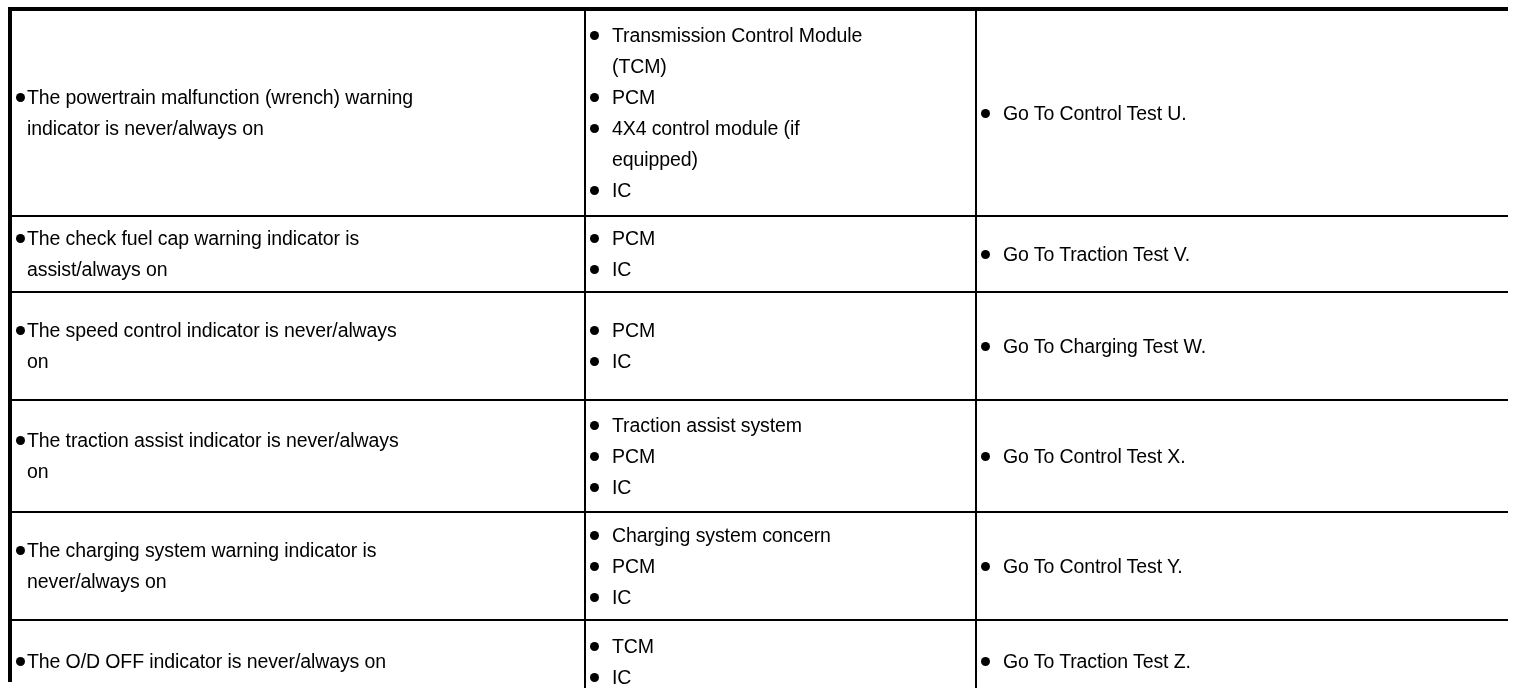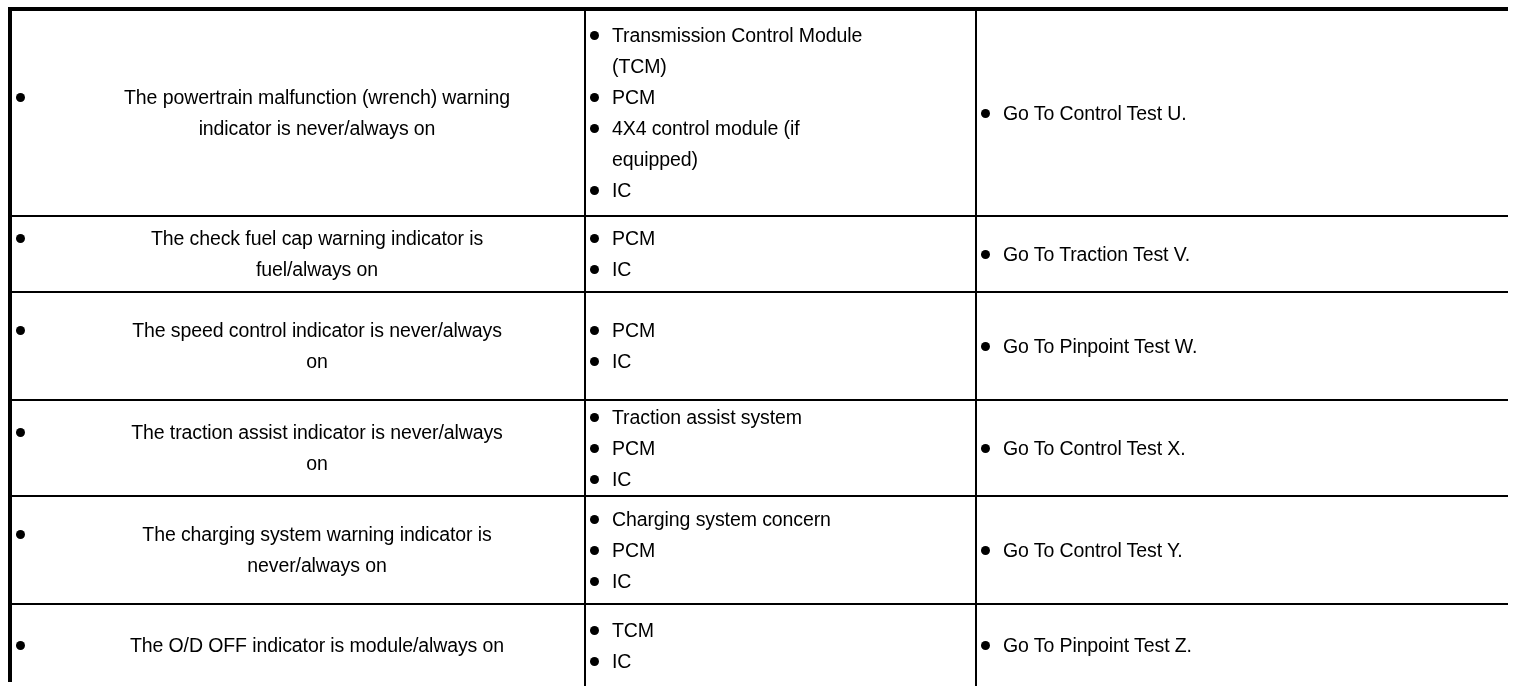--- a/index.html
+++ b/index.html
@@ -94,29 +94,29 @@
   ul.blist li .txt {
     display: block;
     white-space: pre-line;
   }
 
   
   .cell-symptom { padding: 0 14px 0 30px; }
   .cell-source  { padding: 0 12px 0 29px; }
   .cell-action  { padding: 0 12px 0 22px; }
 
-  .cell-symptom ul.blist li { padding-left: 38px; text-align: center; }
+  .cell-symptom ul.blist li { padding-left: 15px; }
   .cell-source  ul.blist li { padding-left: 26px; }
   .cell-action  ul.blist li { padding-left: 26px; }
 
   
   tr.r0 { height: 205px; }
   tr.r1 { height: 76px; }
   tr.r2 { height: 108px; }
-  tr.r3 { height: 96px; }
+  tr.r3 { height: 112px; }
   tr.r4 { height: 108px; }
   tr.r5 { height: 82px; }
 </style>
 </head>
 <body>
 
 <div class="page">
   <div class="symptom-table">
     <table class="grid">
       <colgroup>
@@ -165,21 +165,21 @@
                 </li>
               </ul>
             </td>
           </tr>
           <tr class="r1">
             <td class="cell-symptom">
               <ul class="blist">
                 <li>
                   <span class="bullet"></span>
                   <span class="txt">The check fuel cap warning indicator is
-fuel/always on</span>
+assist/always on</span>
                 </li>
               </ul>
             </td>
             <td class="cell-source">
               <ul class="blist">
                 <li>
                   <span class="bullet"></span>
                   <span class="txt">PCM</span>
                 </li>
                 <li>
@@ -216,21 +216,21 @@
                 <li>
                   <span class="bullet"></span>
                   <span class="txt">IC</span>
                 </li>
               </ul>
             </td>
             <td class="cell-action">
               <ul class="blist">
                 <li>
                   <span class="bullet"></span>
-                  <span class="txt">Go To Pinpoint Test W.</span>
+                  <span class="txt">Go To Charging Test W.</span>
                 </li>
               </ul>
             </td>
           </tr>
           <tr class="r3">
             <td class="cell-symptom">
               <ul class="blist">
                 <li>
                   <span class="bullet"></span>
                   <span class="txt">The traction assist indicator is never/always
@@ -296,41 +296,41 @@
                   <span class="txt">Go To Control Test Y.</span>
                 </li>
               </ul>
             </td>
           </tr>
           <tr class="r5">
             <td class="cell-symptom">
               <ul class="blist">
                 <li>
                   <span class="bullet"></span>
-                  <span class="txt">The O/D OFF indicator is module/always on</span>
+                  <span class="txt">The O/D OFF indicator is never/always on</span>
                 </li>
               </ul>
             </td>
             <td class="cell-source">
               <ul class="blist">
                 <li>
                   <span class="bullet"></span>
                   <span class="txt">TCM</span>
                 </li>
                 <li>
                   <span class="bullet"></span>
                   <span class="txt">IC</span>
                 </li>
               </ul>
             </td>
             <td class="cell-action">
               <ul class="blist">
                 <li>
                   <span class="bullet"></span>
-                  <span class="txt">Go To Pinpoint Test Z.</span>
+                  <span class="txt">Go To Traction Test Z.</span>
                 </li>
               </ul>
             </td>
           </tr>
         </tbody>
     </table>
   </div>
 </div>
 
 </body></html>

